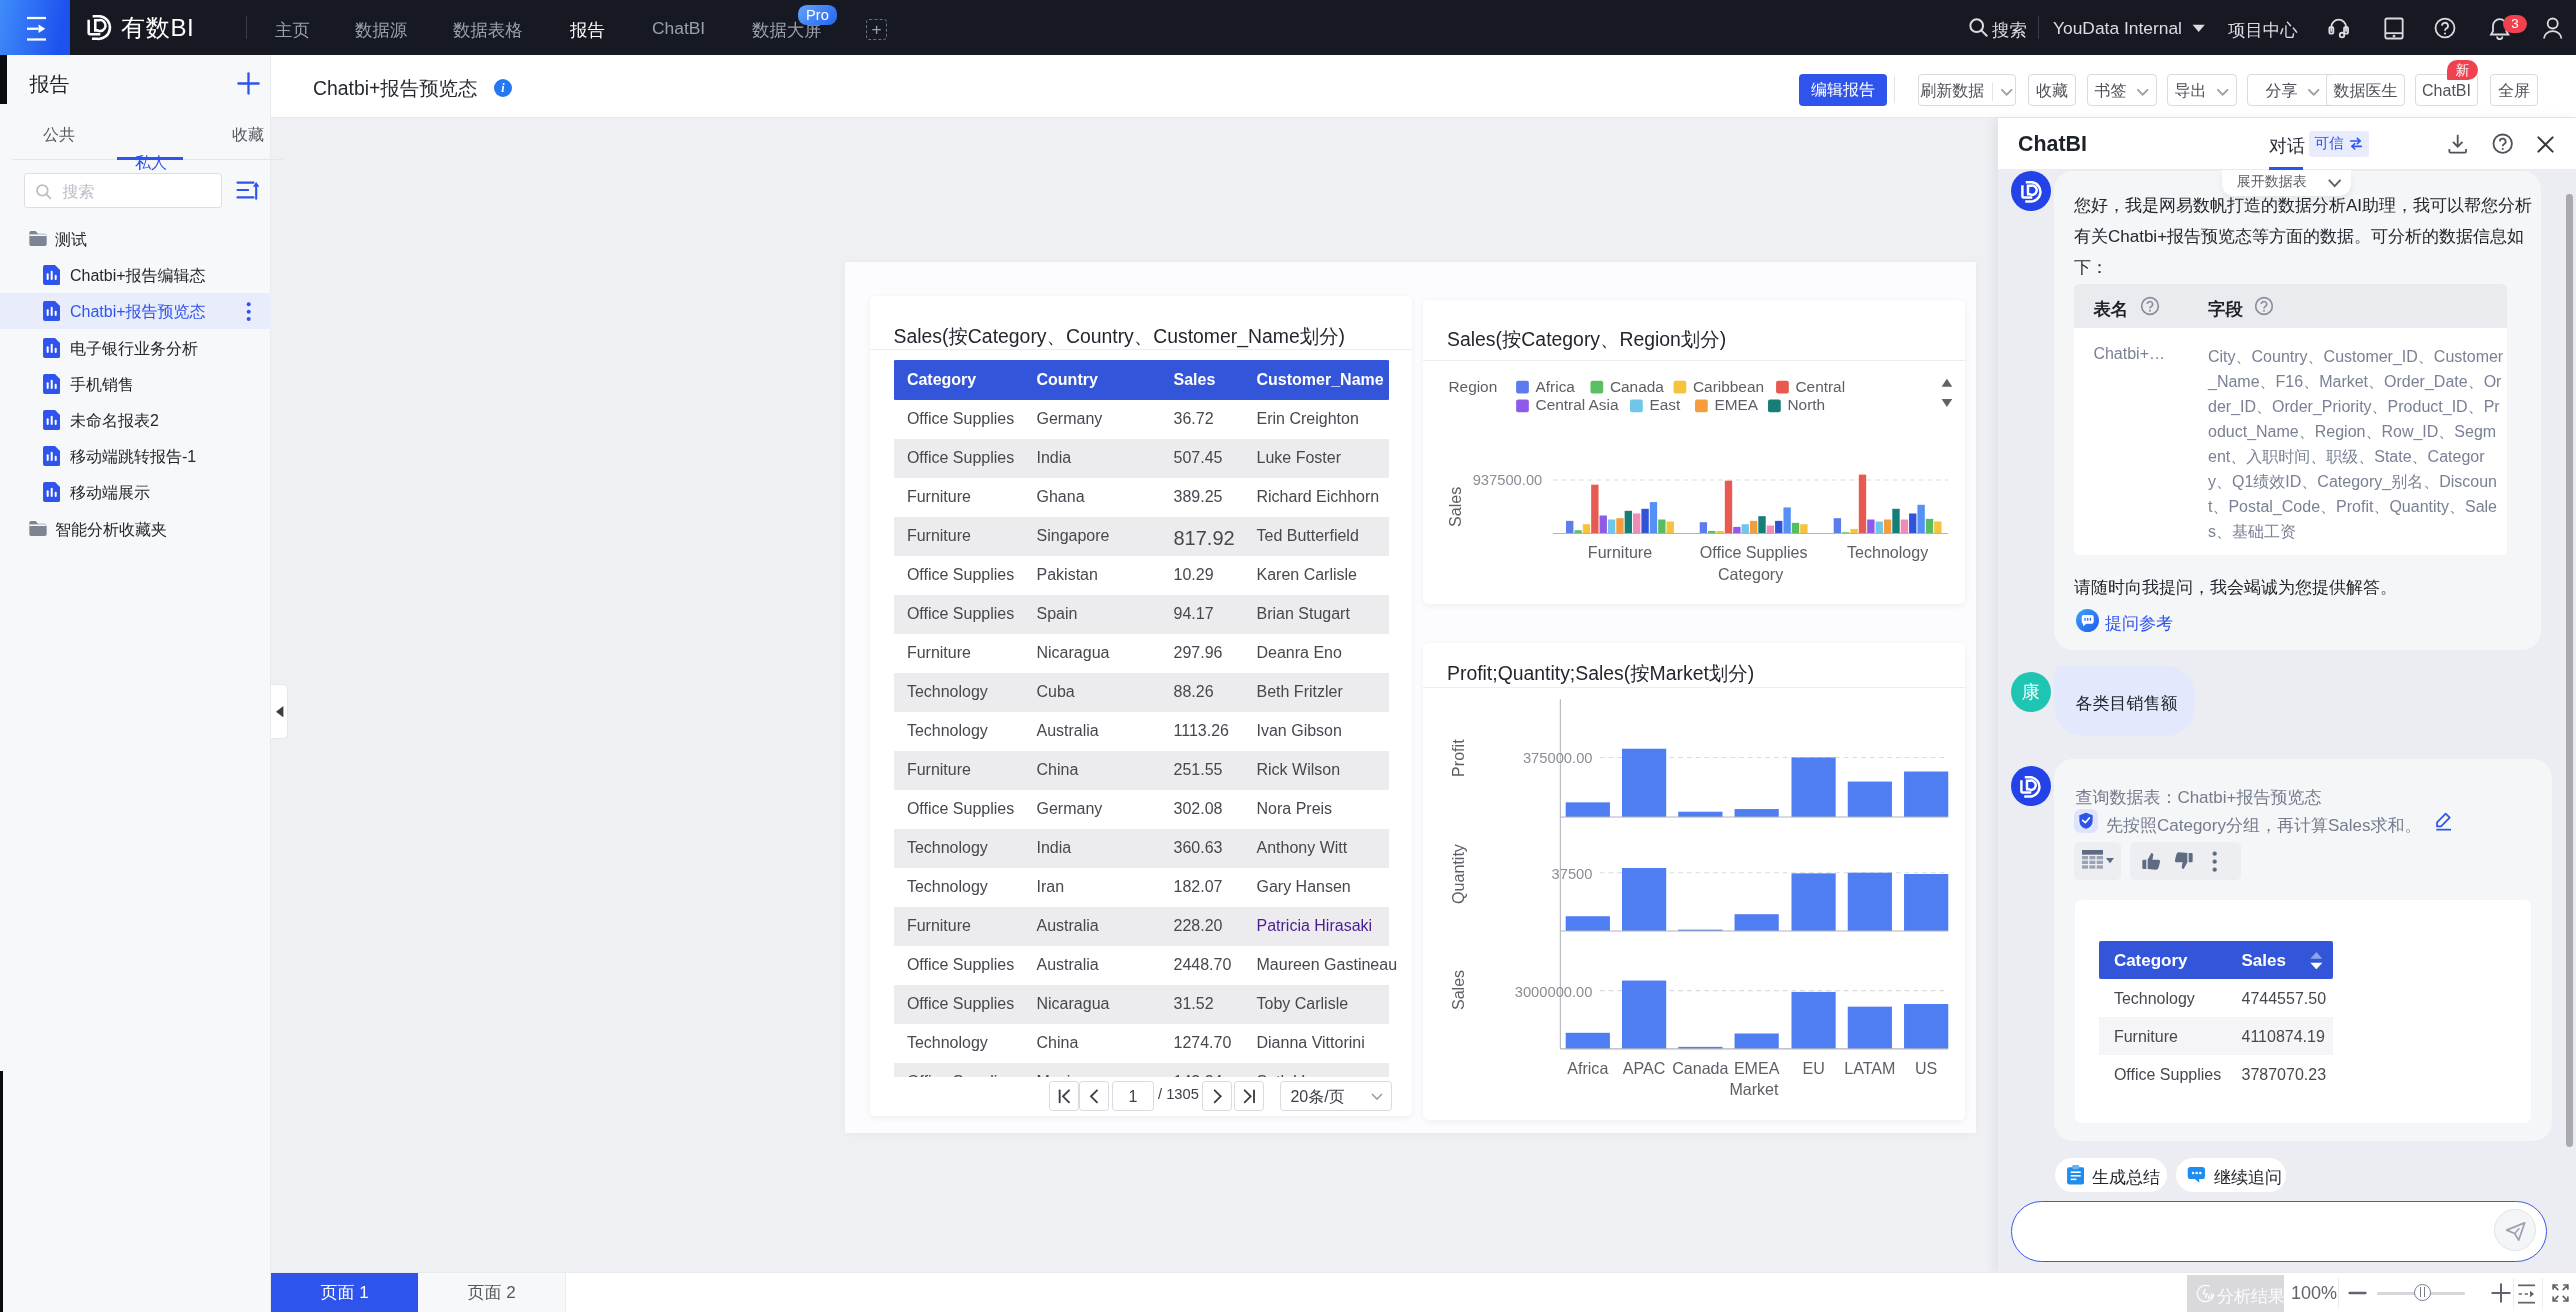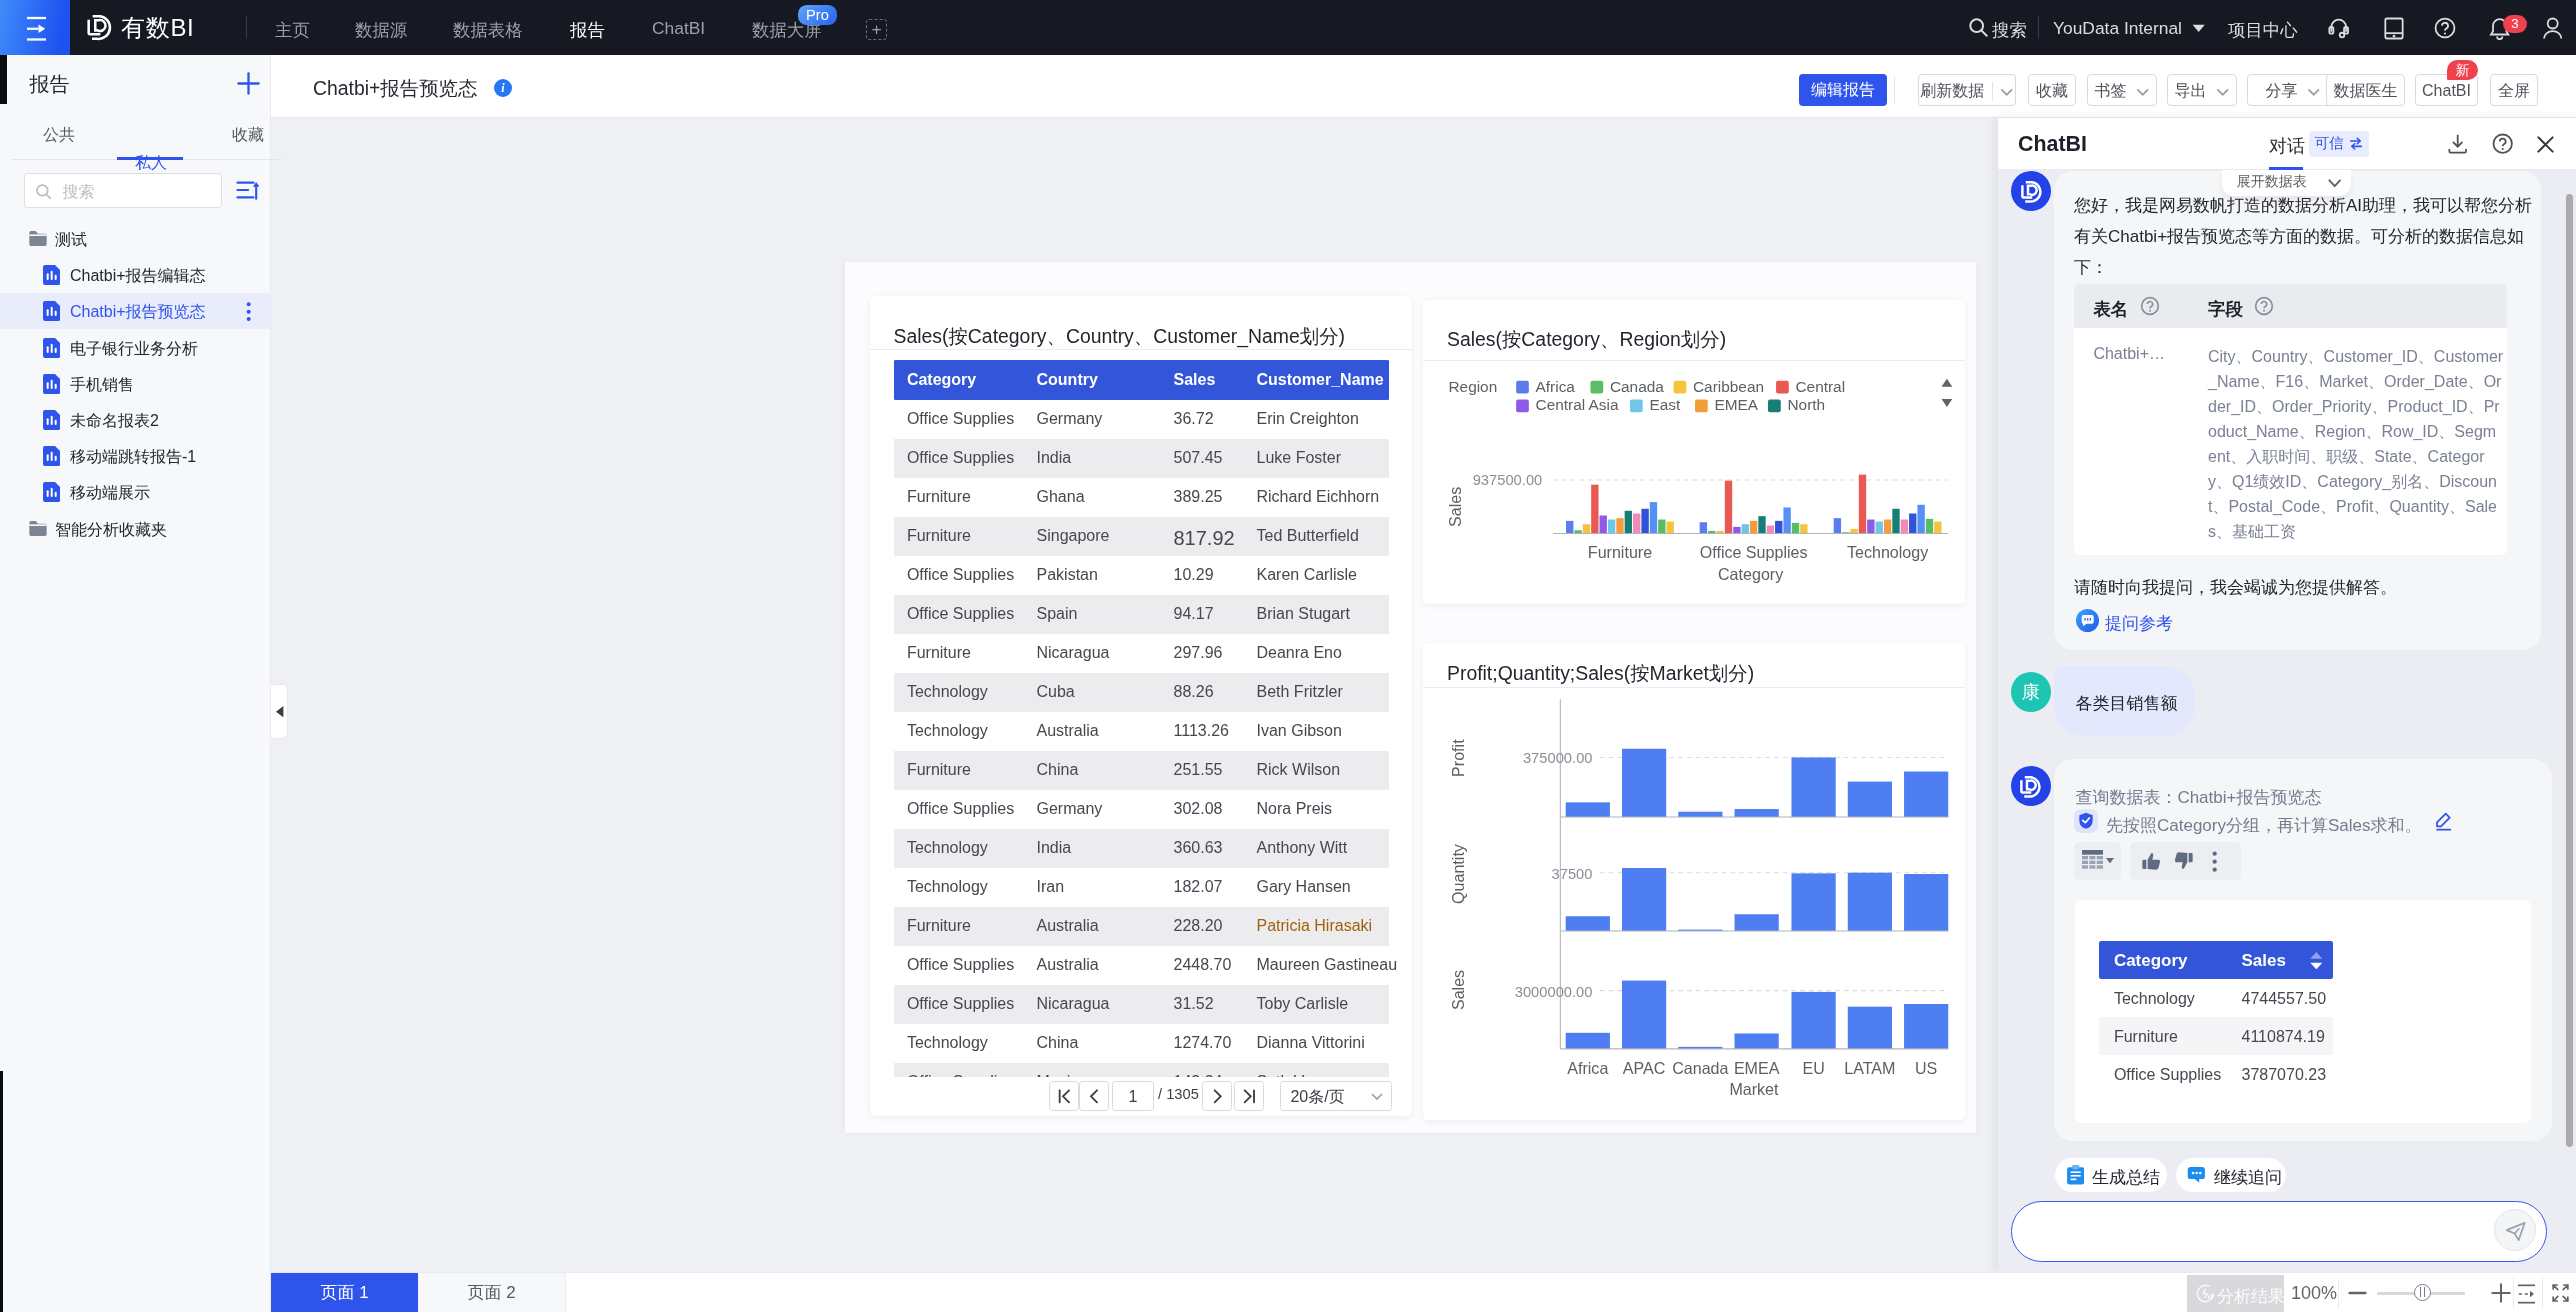--- a/index.html
+++ b/index.html
@@ -345,21 +345,21 @@
         <div style="position:relative;height:39px;background:#fff;">
           <span class="abs" style="left:13.4px;top:10px;font-size:16px;color:#45484f;white-space:nowrap;">Technology</span>
           <span class="abs" style="left:143px;top:10px;font-size:16px;color:#45484f;white-space:nowrap;">Iran</span>
           <span class="abs" style="left:280px;top:10px;font-size:16px;color:#45484f;white-space:nowrap;">182.07</span>
           <span class="abs" style="left:363px;top:10px;font-size:16px;color:#45484f;white-space:nowrap;">Gary Hansen</span>
         </div>
         <div style="position:relative;height:39px;background:#ececee;">
           <span class="abs" style="left:13.4px;top:10px;font-size:16px;color:#45484f;white-space:nowrap;">Furniture</span>
           <span class="abs" style="left:143px;top:10px;font-size:16px;color:#45484f;white-space:nowrap;">Australia</span>
           <span class="abs" style="left:280px;top:10px;font-size:16px;color:#45484f;white-space:nowrap;">228.20</span>
-          <span class="abs" style="left:363px;top:10px;font-size:16px;color:#a16207;white-space:nowrap;">Patricia Hirasaki</span>
+          <span class="abs" style="left:363px;top:10px;font-size:16px;color:#4c1d95;white-space:nowrap;">Patricia Hirasaki</span>
         </div>
         <div style="position:relative;height:39px;background:#fff;">
           <span class="abs" style="left:13.4px;top:10px;font-size:16px;color:#45484f;white-space:nowrap;">Office Supplies</span>
           <span class="abs" style="left:143px;top:10px;font-size:16px;color:#45484f;white-space:nowrap;">Australia</span>
           <span class="abs" style="left:280px;top:10px;font-size:16px;color:#45484f;white-space:nowrap;">2448.70</span>
           <span class="abs" style="left:363px;top:10px;font-size:16px;color:#45484f;white-space:nowrap;">Maureen Gastineau</span>
         </div>
         <div style="position:relative;height:39px;background:#ececee;">
           <span class="abs" style="left:13.4px;top:10px;font-size:16px;color:#45484f;white-space:nowrap;">Office Supplies</span>
           <span class="abs" style="left:143px;top:10px;font-size:16px;color:#45484f;white-space:nowrap;">Nicaragua</span>

